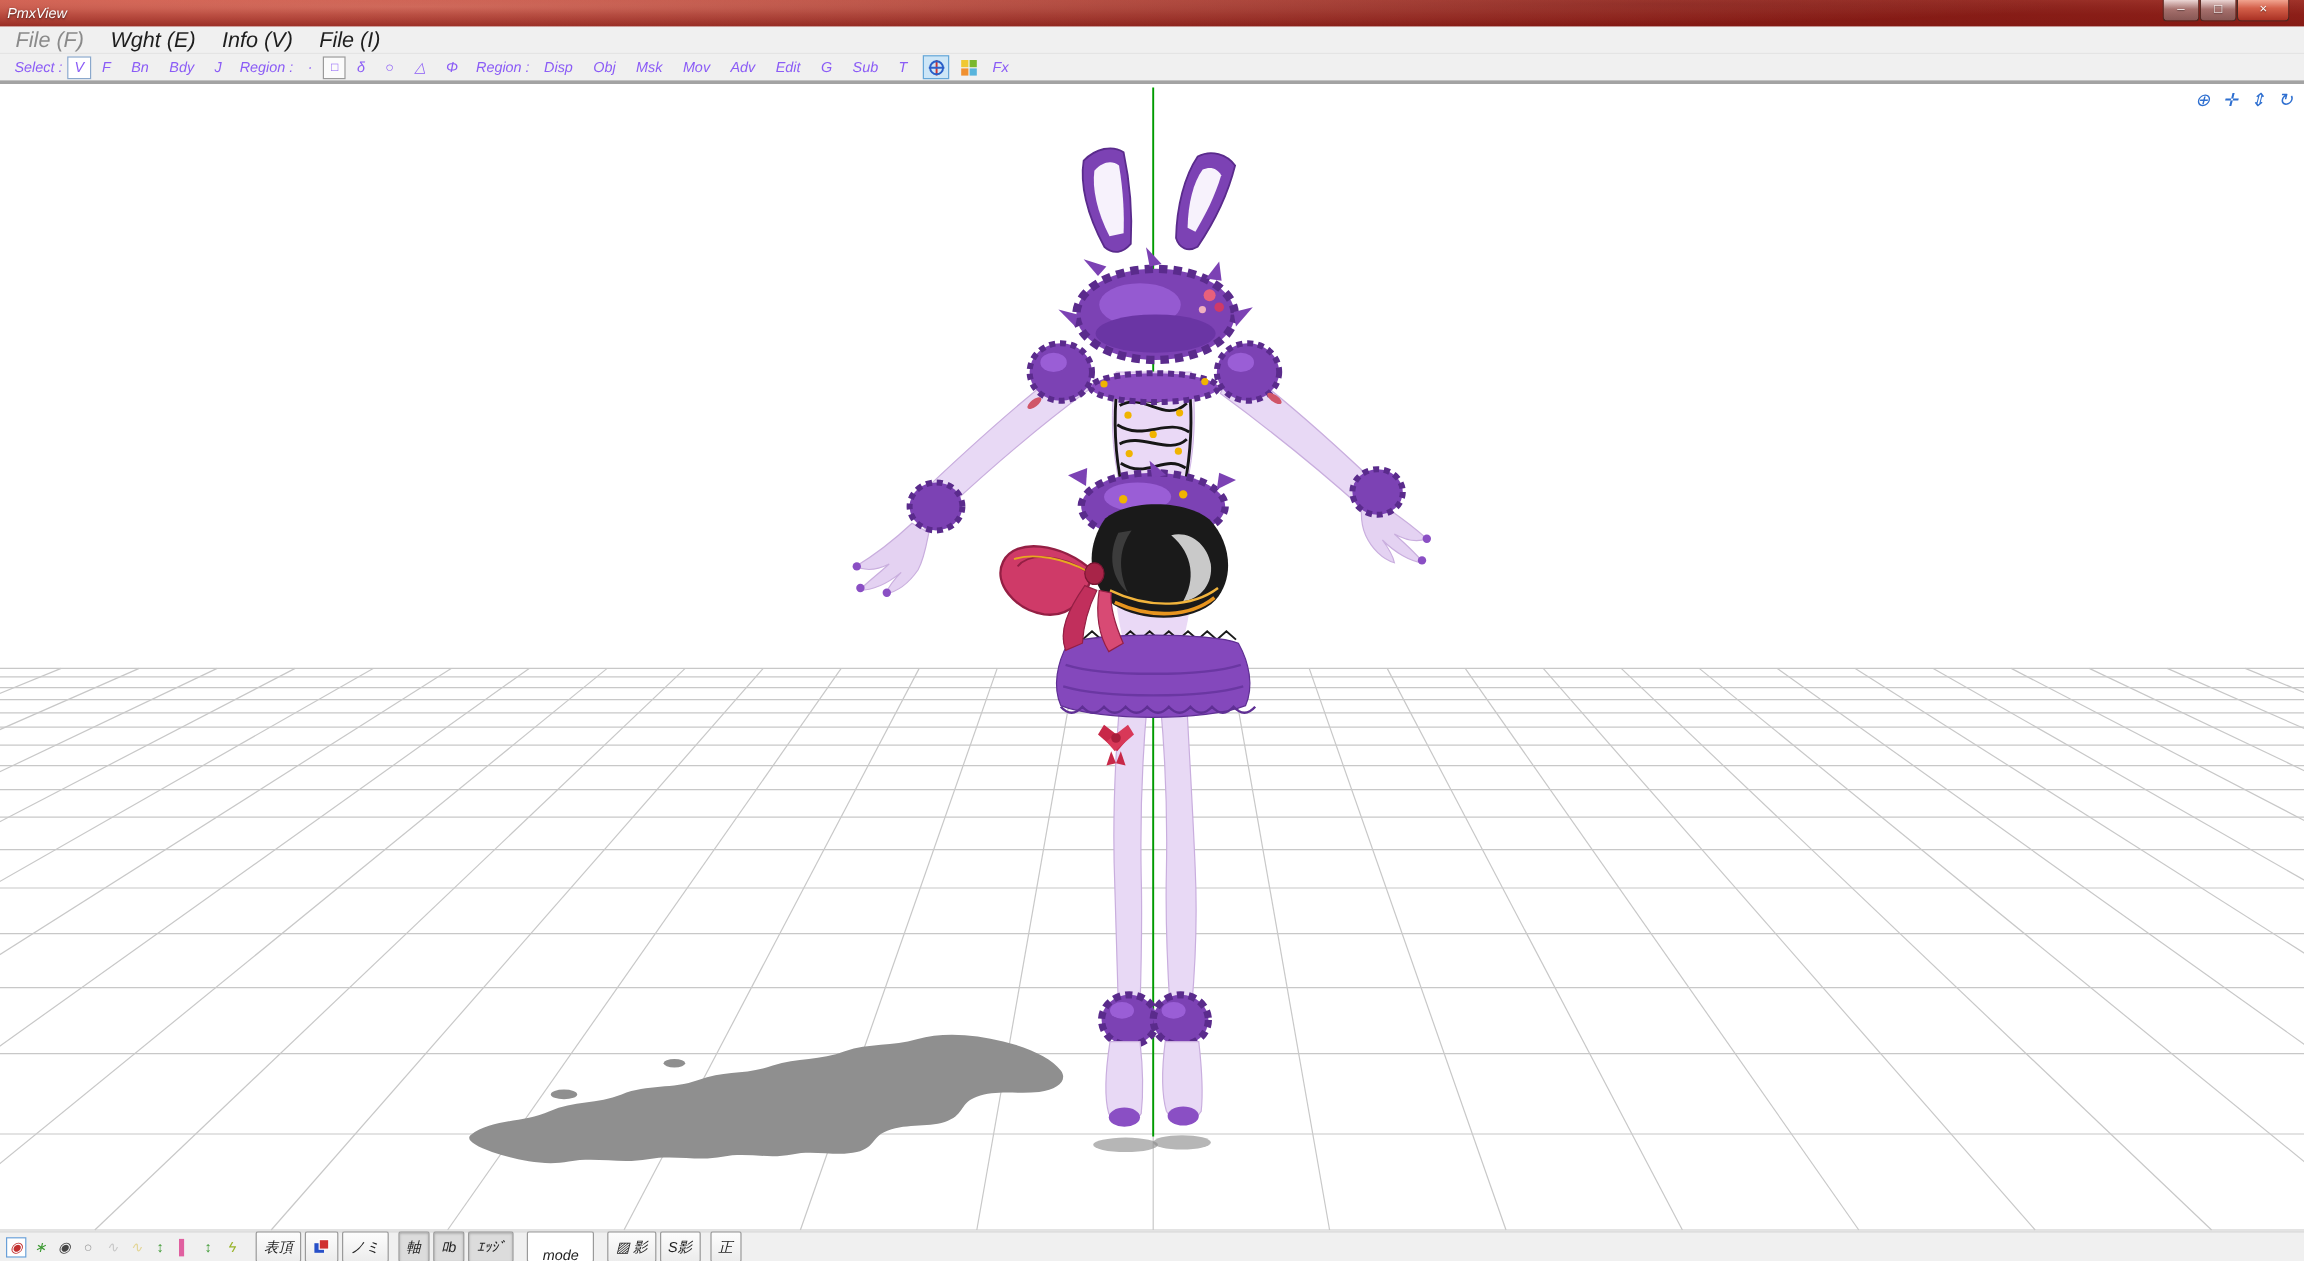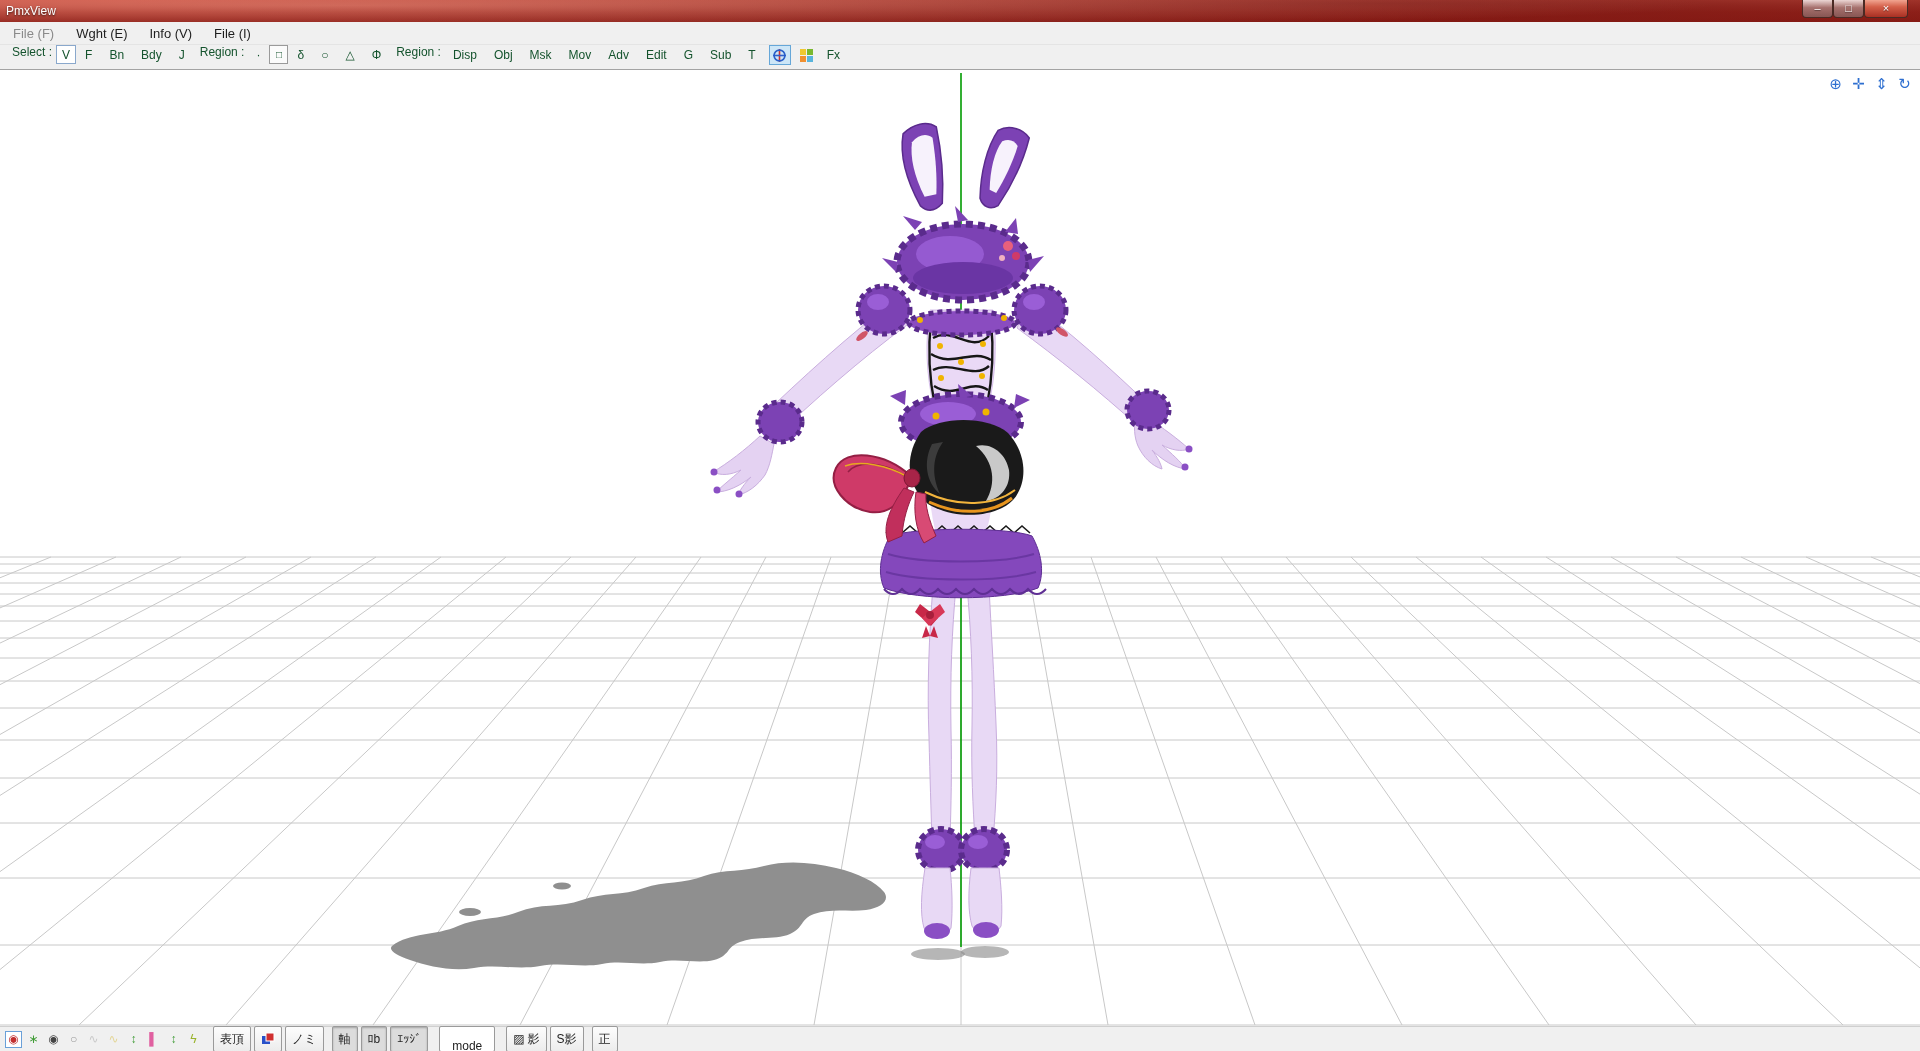--- a/index.html
+++ b/index.html
@@ -1,21 +1,21 @@
 <!DOCTYPE html>
 <html><head>
 <meta charset="utf-8">
 <style>
   html,body{margin:0;padding:0;}
   body{
     width:1920px;height:1051px;overflow:hidden;
     font-family:"Liberation Sans", sans-serif;
     background:#fff;
   }
-  .window{position:relative;width:1920px;height:1051px;display:flex;flex-direction:column;outline:1px solid #6b1512;}
+  .window{position:relative;width:1920px;height:1051px;display:flex;flex-direction:column;outline:1px solid #6b1512;font-style:italic;}
 
   
   .titlebar{
     flex:0 0 22px;height:22px;position:relative;display:flex;align-items:center;
     background:
       radial-gradient(130% 190% at 18% 25%, rgba(255,170,150,.45), rgba(255,170,150,0) 55%),
       radial-gradient(110% 220% at 72% 15%, rgba(90,8,8,.55), rgba(90,8,8,0) 60%),
       linear-gradient(180deg,#c0473a,#9e271e 55%,#8c1d16);
   }
   .title{color:#fff;font-size:12px;padding-left:6px;text-shadow:0 1px 2px rgba(0,0,0,.65);}
@@ -23,25 +23,25 @@
   .cap{
     width:29px;height:17px;margin-left:0;border:1px solid #4a2a24;border-top:none;
     border-radius:0 0 4px 4px;display:flex;align-items:center;justify-content:center;
     font-size:11px;line-height:1;color:#fff;text-shadow:0 1px 1px rgba(0,0,0,.5);
     background:linear-gradient(180deg,rgba(255,255,255,.8),rgba(190,190,190,.5) 45%,rgba(135,135,135,.55));
   }
   .cap.close{width:42px;background:linear-gradient(180deg,#f1a490,#d4604a 40%,#a93023);}
 
   
   .menubar{flex:0 0 23px;height:23px;background:#f0f0f0;display:flex;align-items:center;padding-left:2px;border-bottom:1px solid #e4e4e4;box-sizing:border-box;}
-  .menu-item{font-size:13px;color:#1e1e1e;padding:0 11px;cursor:default;}
+  .menu-item{font-size:18px;color:#1e1e1e;padding:0 11px;cursor:default;}
   .menu-item.dim{color:#8a8a8a;}
 
   
-  .toolbar{flex:0 0 25px;height:25px;background:#f0f0f0;display:flex;gap:1px;padding-left:6px;border-bottom:1px solid #a3a3a3;box-sizing:border-box;font-size:12px;color:#14532d;}
+  .toolbar{flex:0 0 25px;height:25px;background:#f0f0f0;display:flex;align-items:center;gap:1px;padding-left:6px;border-bottom:3px solid #a3a3a3;box-sizing:border-box;font-size:12px;color:#8b5cf6;}
   .tlabel{margin:0 3px 0 6px;white-space:nowrap;}
   .flat{padding:3px 8px;white-space:nowrap;cursor:default;}
   .btn-v{width:20px;height:19px;border:1px solid #8aa8cc;background:#fff;display:flex;align-items:center;justify-content:center;box-sizing:border-box;}
   .btn-sq{width:19px;height:19px;border:1px solid #9a9a9a;background:#fbfbfb;display:flex;align-items:center;justify-content:center;font-size:10px;box-sizing:border-box;}
   .icon-toggle{width:22px;height:20px;display:flex;align-items:center;justify-content:center;border:1px solid transparent;box-sizing:border-box;margin-left:4px;}
   .icon-toggle.on{background:#cde6f7;border-color:#66a7d8;}
 
   
   .viewport{position:relative;flex:1;background:#ffffff;overflow:hidden;}
   svg.scene{position:absolute;left:0;top:0;}

